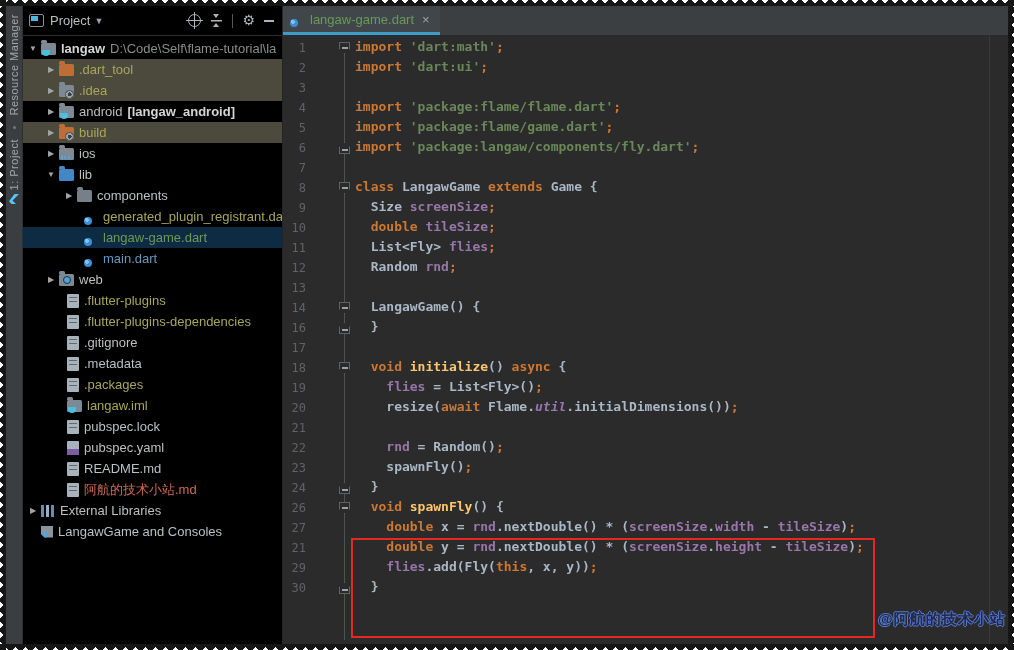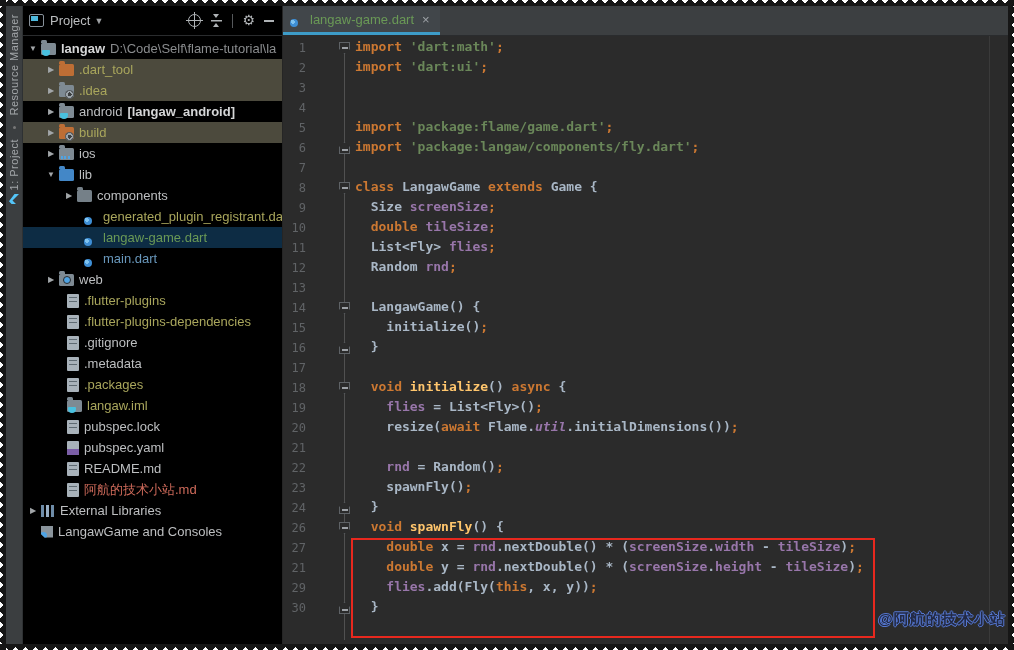--- a/index.html
+++ b/index.html
@@ -318,20 +318,21 @@
             <div class="cl">
               <span class="ln">2</span>
               <span class="ct"><span class="tk-kw">import</span><span class="tk-d"> </span><span class="tk-str">'dart:ui'</span><span class="tk-sc">;</span></span>
             </div>
             <div class="cl">
               <span class="ln">3</span>
               <span class="ct"></span>
             </div>
             <div class="cl">
               <span class="ln">4</span>
+              <span class="ct"><span class="tk-kw">import</span><span class="tk-d"> </span><span class="tk-str">'package:flame/flame.dart'</span><span class="tk-sc">;</span></span>
             </div>
             <div class="cl">
               <span class="ln">5</span>
               <span class="ct"><span class="tk-kw">import</span><span class="tk-d"> </span><span class="tk-str">'package:flame/game.dart'</span><span class="tk-sc">;</span></span>
             </div>
             <div class="cl">
               <span class="ln">6</span>
               <span class="fold e"></span>
               <span class="ct"><span class="tk-kw">import</span><span class="tk-d"> </span><span class="tk-str">'package:langaw/components/fly.dart'</span><span class="tk-sc">;</span></span>
             </div>
@@ -361,24 +362,20 @@
               <span class="ct"><span class="tk-d">  Random </span><span class="tk-fld">rnd</span><span class="tk-sc">;</span></span>
             </div>
             <div class="cl">
               <span class="ln">13</span>
               <span class="ct"></span>
             </div>
             <div class="cl">
               <span class="ln">14</span>
               <span class="fold s"></span>
               <span class="ct"><span class="tk-d">  LangawGame() {</span></span>
-            </div>
-            <div class="cl">
-              <span class="ln">15</span>
-              <span class="ct"><span class="tk-d">    initialize()</span><span class="tk-sc">;</span></span>
             </div>
             <div class="cl">
               <span class="ln">16</span>
               <span class="fold e"></span>
               <span class="ct"><span class="tk-d">  }</span></span>
             </div>
             <div class="cl">
               <span class="ln">17</span>
               <span class="ct"></span>
             </div>

